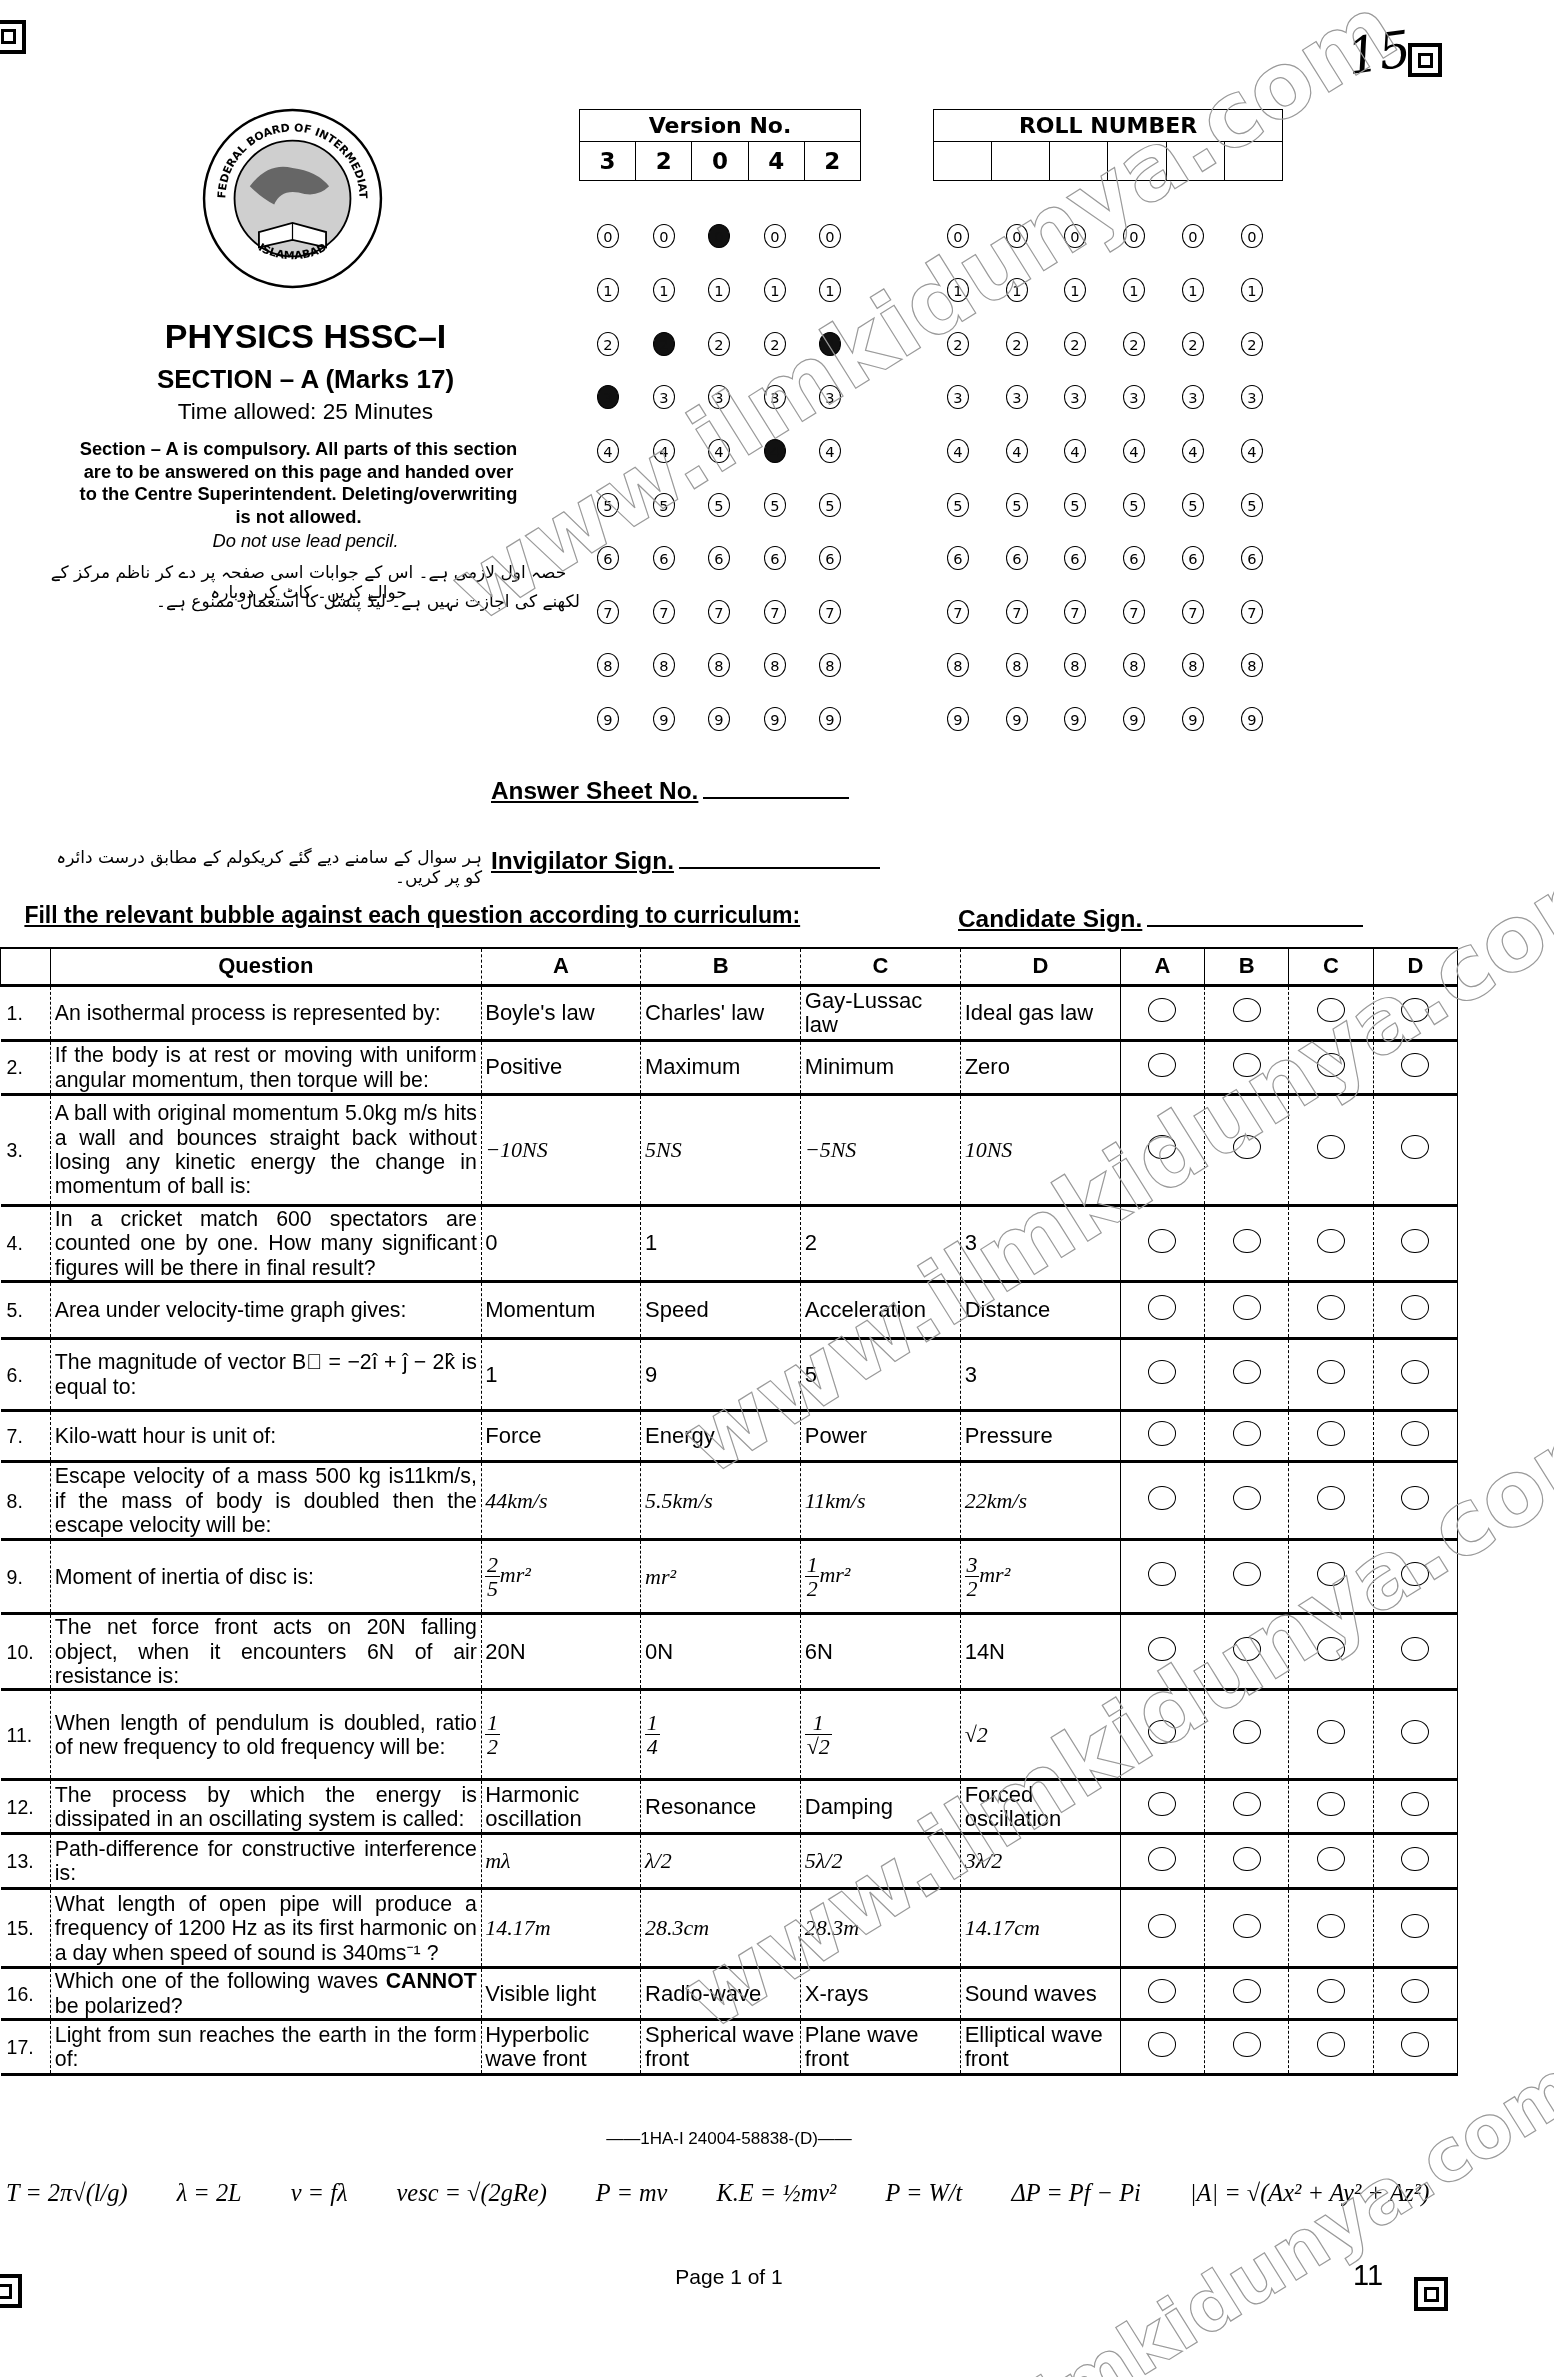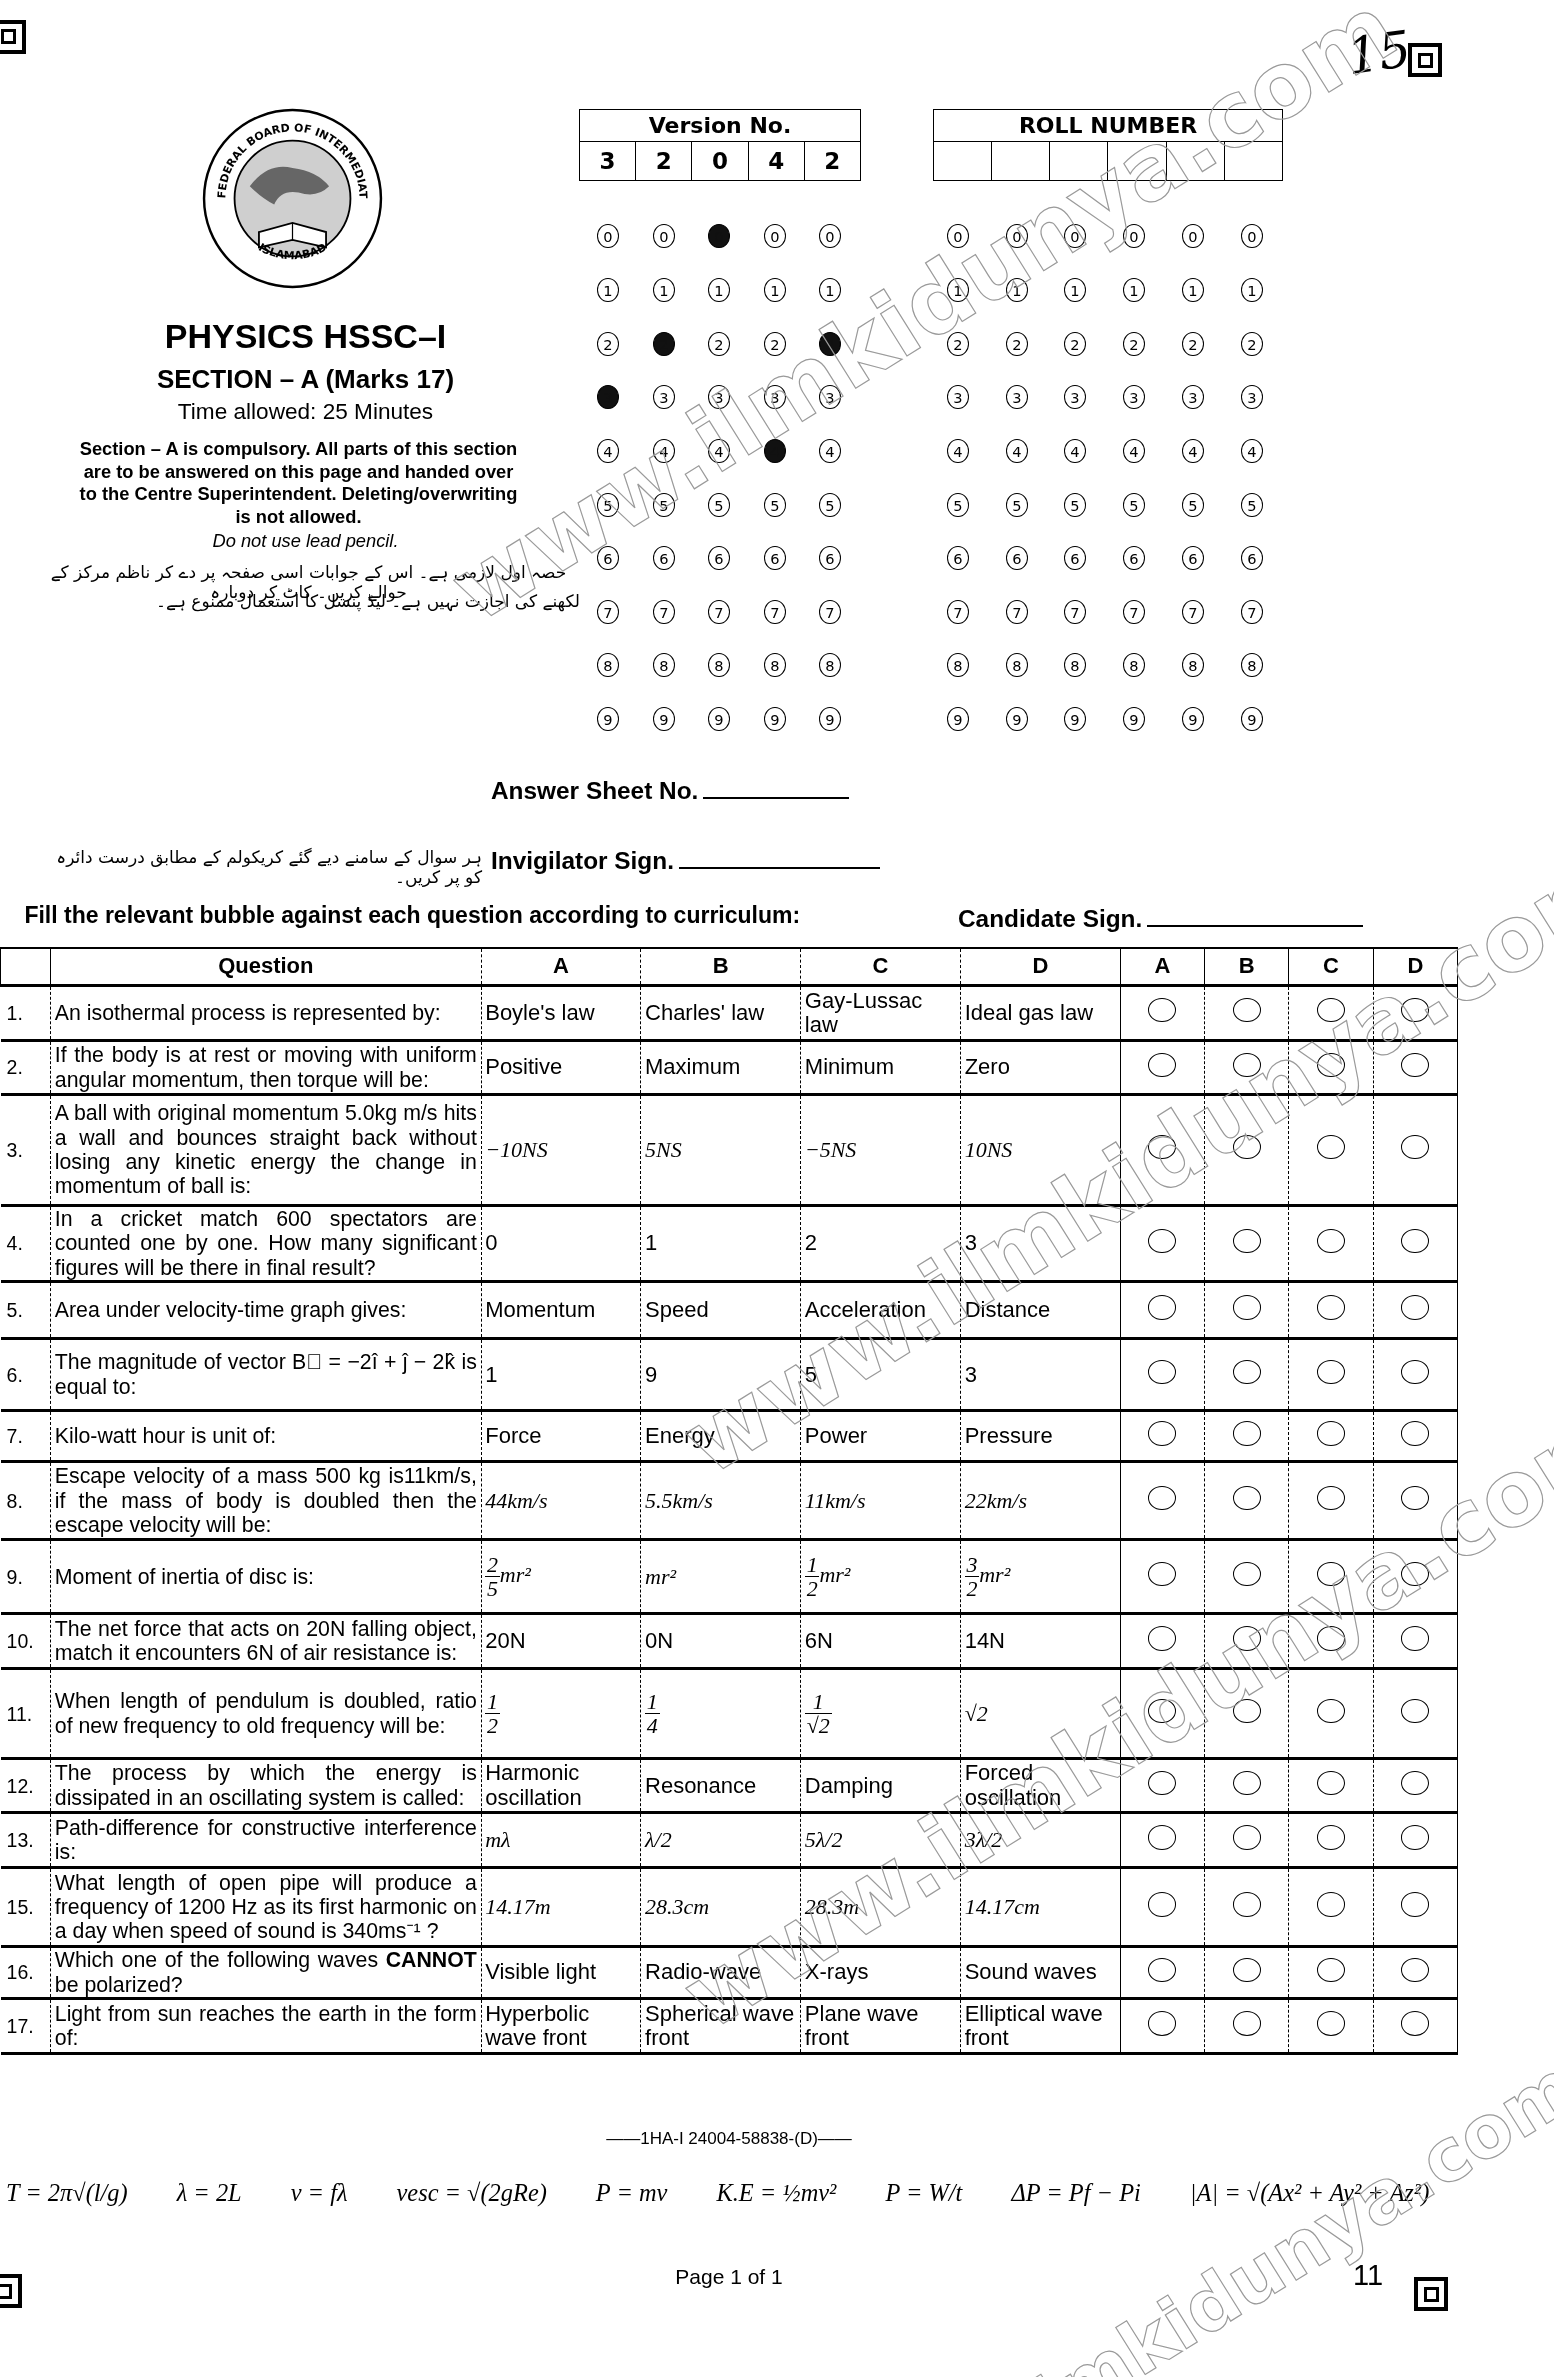--- a/index.html
+++ b/index.html
@@ -16,21 +16,21 @@
   .t3{top:399px;font-size:22.6px;}
   .instr{top:438px;font-size:18.3px;font-weight:bold;line-height:22.6px;}
   .instr-it{top:530px;font-size:18.3px;font-style:italic;}
   .urdu{position:absolute;font-size:17px;direction:rtl;font-family:"DejaVu Sans",sans-serif;}
   
   .boxtbl{position:absolute;border:1.8px solid #000;border-collapse:collapse;}
   .boxtbl td{border:1.2px solid #000;text-align:center;font-weight:bold;font-family:"DejaVu Sans",sans-serif;}
   .grid-bubble{position:absolute;width:22px;height:24.4px;border:1.8px solid #000;border-radius:50%;box-sizing:border-box;display:flex;align-items:center;justify-content:center;font-size:14.6px;font-family:"DejaVu Sans",sans-serif;}
   .grid-bubble.filled{background:#111;color:#111;}
   
-  .sig{position:absolute;font-size:24.4px;font-weight:bold;white-space:nowrap;}
+  .sig{position:absolute;font-size:24.4px;font-weight:bold;white-space:nowrap;text-decoration:underline;}
   .sigline{display:inline-block;border-bottom:2.4px solid #000;vertical-align:baseline;margin-left:4.9px;height:3.7px;}
   
   table.q{position:absolute;left:0px;top:947px;width:1458px;border-collapse:collapse;font-size:21.3px;}
   table.q td{border-left:1.2px dashed #000;vertical-align:middle;padding:0 3.7px;line-height:24.4px;}
   table.q tr{border-bottom:3px solid #000;}
   table.q thead tr{border-top:2.4px solid #000;border-bottom:3.7px solid #000;}
   table.q thead td{text-align:center;font-size:22px;font-weight:bold;height:35px;}
   table.q thead td.ans{border-left:1.8px solid #000;}
   table.q td.num{width:37px;padding-left:6.1px;font-size:19.5px;border-left:0;}
   table.q td.qtext{width:402px;text-align:justify;text-align-last:left;}
@@ -356,21 +356,21 @@
         <td class="opt optmath">mr²</td>
         <td class="opt optmath"><span class="frac"><span class="n">1</span><span class="d">2</span></span><span>mr²</span></td>
         <td class="opt optmath"><span class="frac"><span class="n">3</span><span class="d">2</span></span><span>mr²</span></td>
         <td class="ans first"><span class="obub"></span></td>
         <td class="ans"><span class="obub"></span></td>
         <td class="ans"><span class="obub"></span></td>
         <td class="ans last"><span class="obub"></span></td>
       </tr>
       <tr style="height: 55px; margin-top: 12px;">
         <td class="num" style="border-left: 0px;">10.</td>
-        <td class="qtext">The net force that acts on 20N falling object, match it encounters 6N of air resistance is:</td>
+        <td class="qtext">The net force front acts on 20N falling object, when it encounters 6N of air resistance is:</td>
         <td class="opt">20N</td>
         <td class="opt">0N</td>
         <td class="opt">6N</td>
         <td class="opt">14N</td>
         <td class="ans first"><span class="obub"></span></td>
         <td class="ans"><span class="obub"></span></td>
         <td class="ans"><span class="obub"></span></td>
         <td class="ans last"><span class="obub"></span></td>
       </tr>
       <tr style="height: 90px;">

